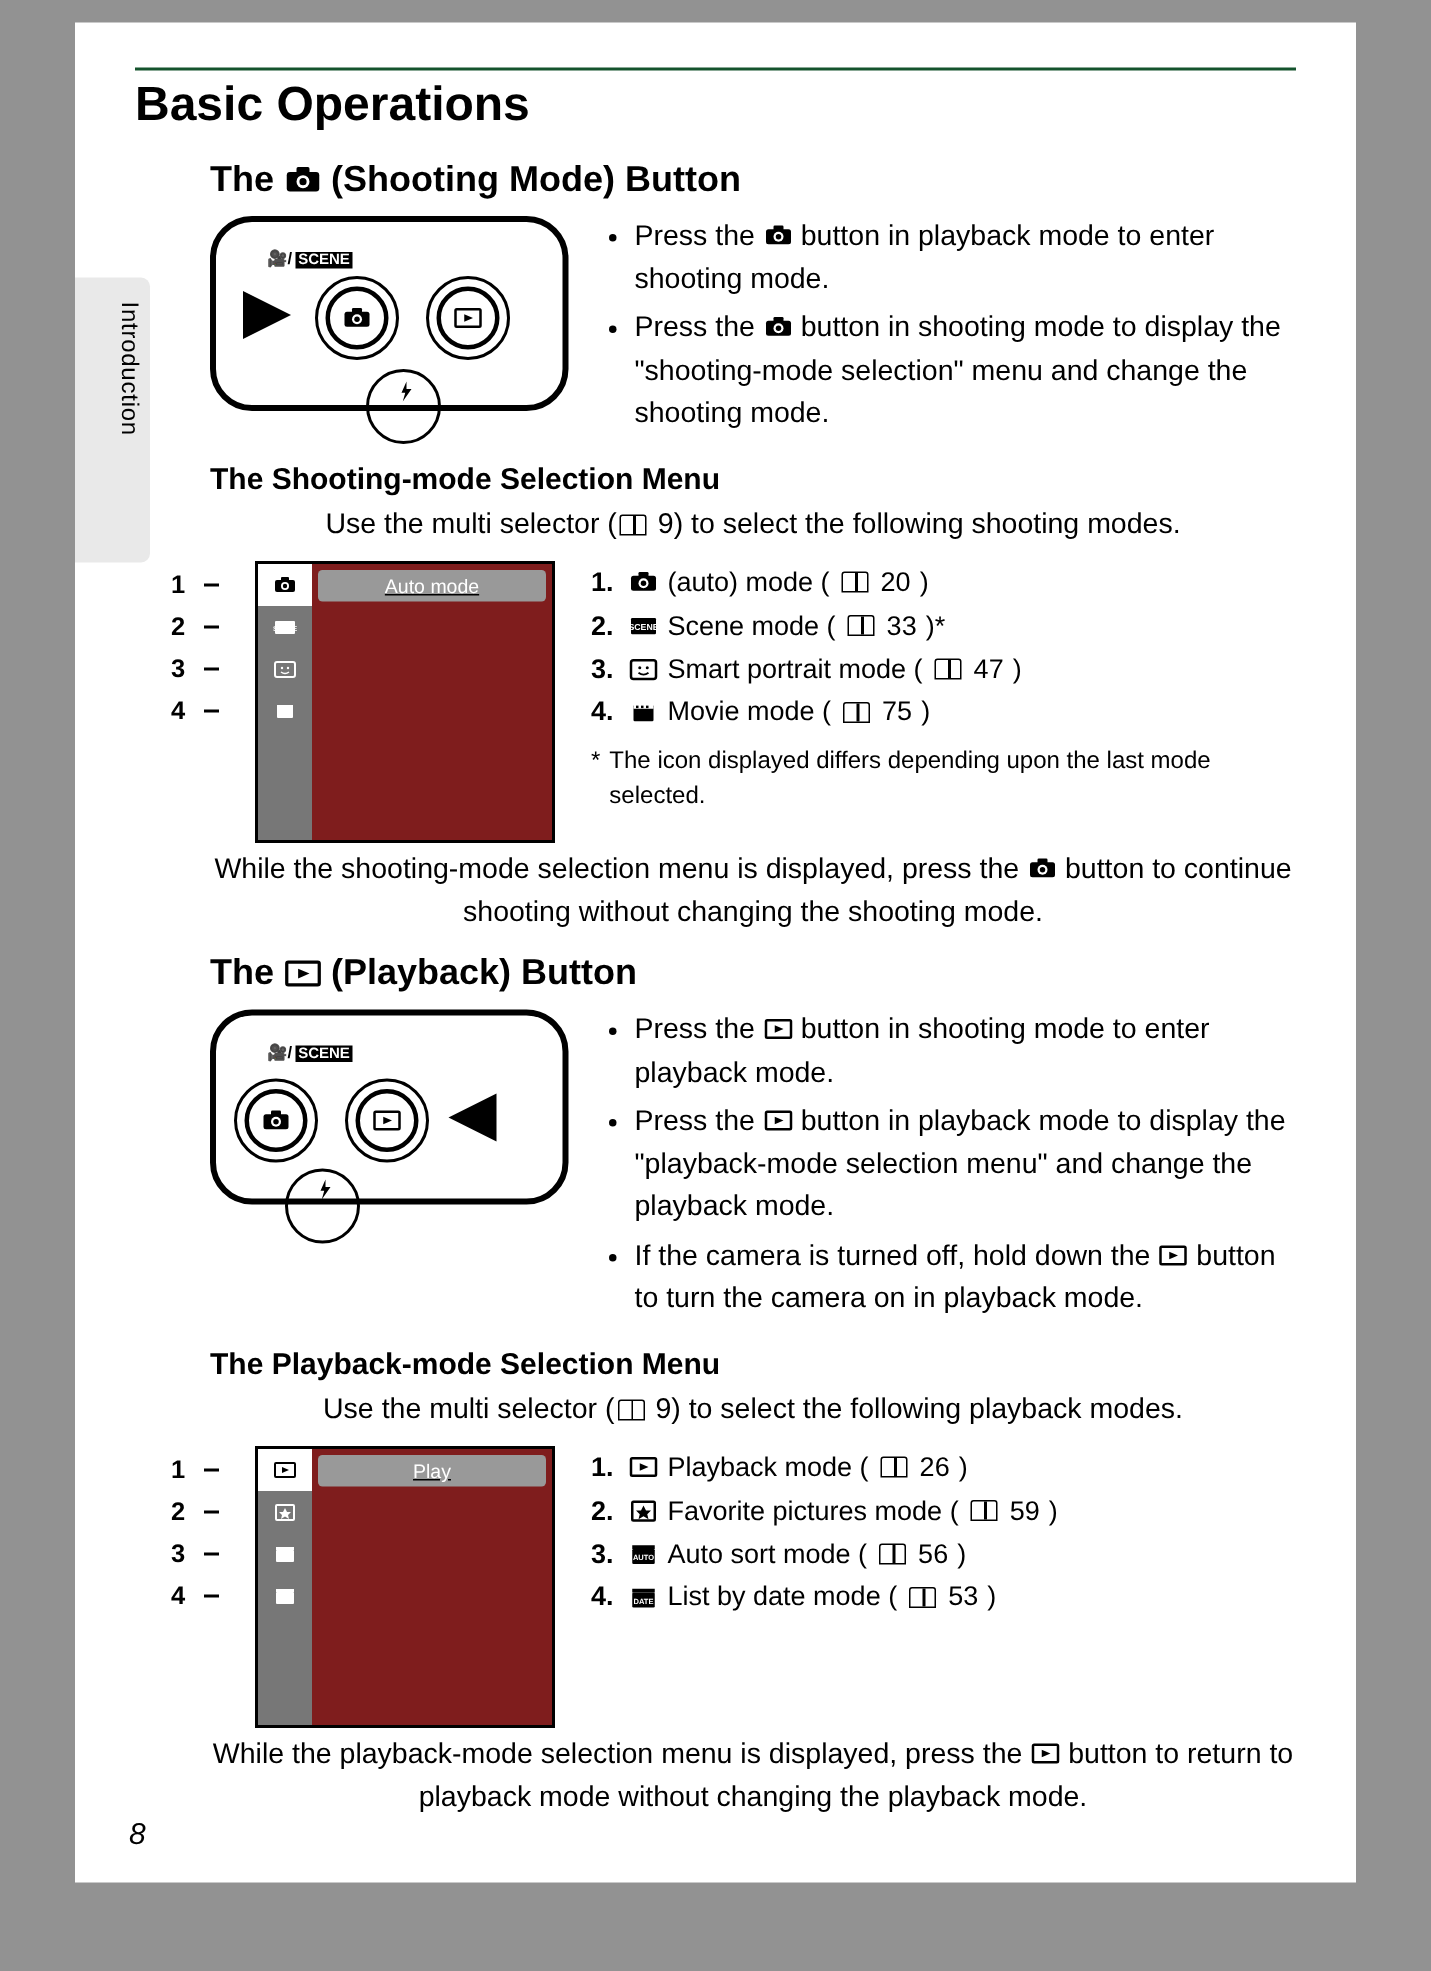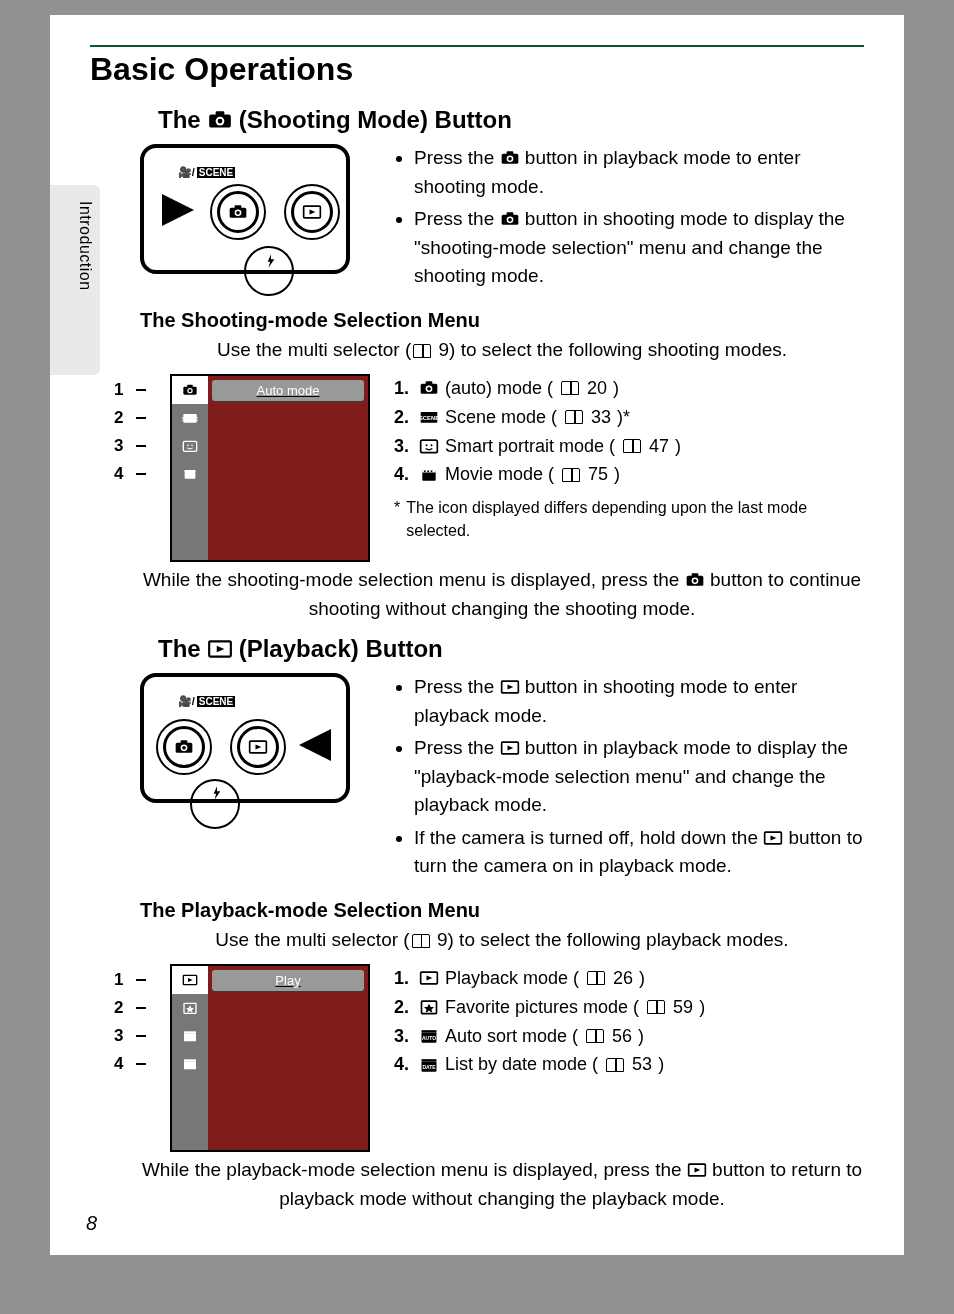--- a/index.html
+++ b/index.html
@@ -32,27 +32,27 @@
   .side-tab-label {
     font-size: 16px;
     position: absolute;
     left: 26px;
     top: 16px;
     writing-mode: vertical-rl;
     letter-spacing: 0.5px;
   }
   .title-block { border-top: 2px solid #14532d; margin-bottom: 18px; }
   .h1 { font-size: 32px; font-weight: 700; padding-top: 4px; }
-  .h2 { font-size: 24px; font-weight: 700; display: flex; align-items: center; gap: 6px; margin-bottom: 10px; margin-top: 12px; margin-left: 18px; }
+  .h2 { font-size: 24px; font-weight: 700; display: flex; align-items: center; gap: 6px; margin-bottom: 10px; margin-top: 12px; }
   .h3 { font-size: 20px; font-weight: 700; margin: 14px 0 4px 0; }
   .content { margin-left: 50px; }
   .row { display: flex; gap: 24px; align-items: flex-start; margin-bottom: 6px; }
   .illus { flex: 0 0 230px; }
   .illus-frame {
-    width: 210px; height: 130px; border: 4px solid #000; border-radius: 16px;
+    width: 239px; height: 130px; border: 4px solid #000; border-radius: 28px;
     position: relative; background: #fff;
   }
   .illus-small { position: absolute; }
   .round-btn { width: 42px; height: 42px; border: 3px solid #000; border-radius: 50%; display: flex; align-items: center; justify-content: center; }
   .round-btn-ring { width: 56px; height: 56px; border: 2px solid #000; border-radius: 50%; display: flex; align-items: center; justify-content: center; }
   .arrow-right { width: 0; height: 0; border-top: 16px solid transparent; border-bottom: 16px solid transparent; border-left: 32px solid #000; }
   .arrow-left { width: 0; height: 0; border-top: 16px solid transparent; border-bottom: 16px solid transparent; border-right: 32px solid #000; }
   .bullets { list-style: disc; padding-left: 20px; font-size: 19px; line-height: 1.5; }
   .bullets li { margin-bottom: 4px; }
   .inline-icon { display: inline-flex; vertical-align: -3px; }

